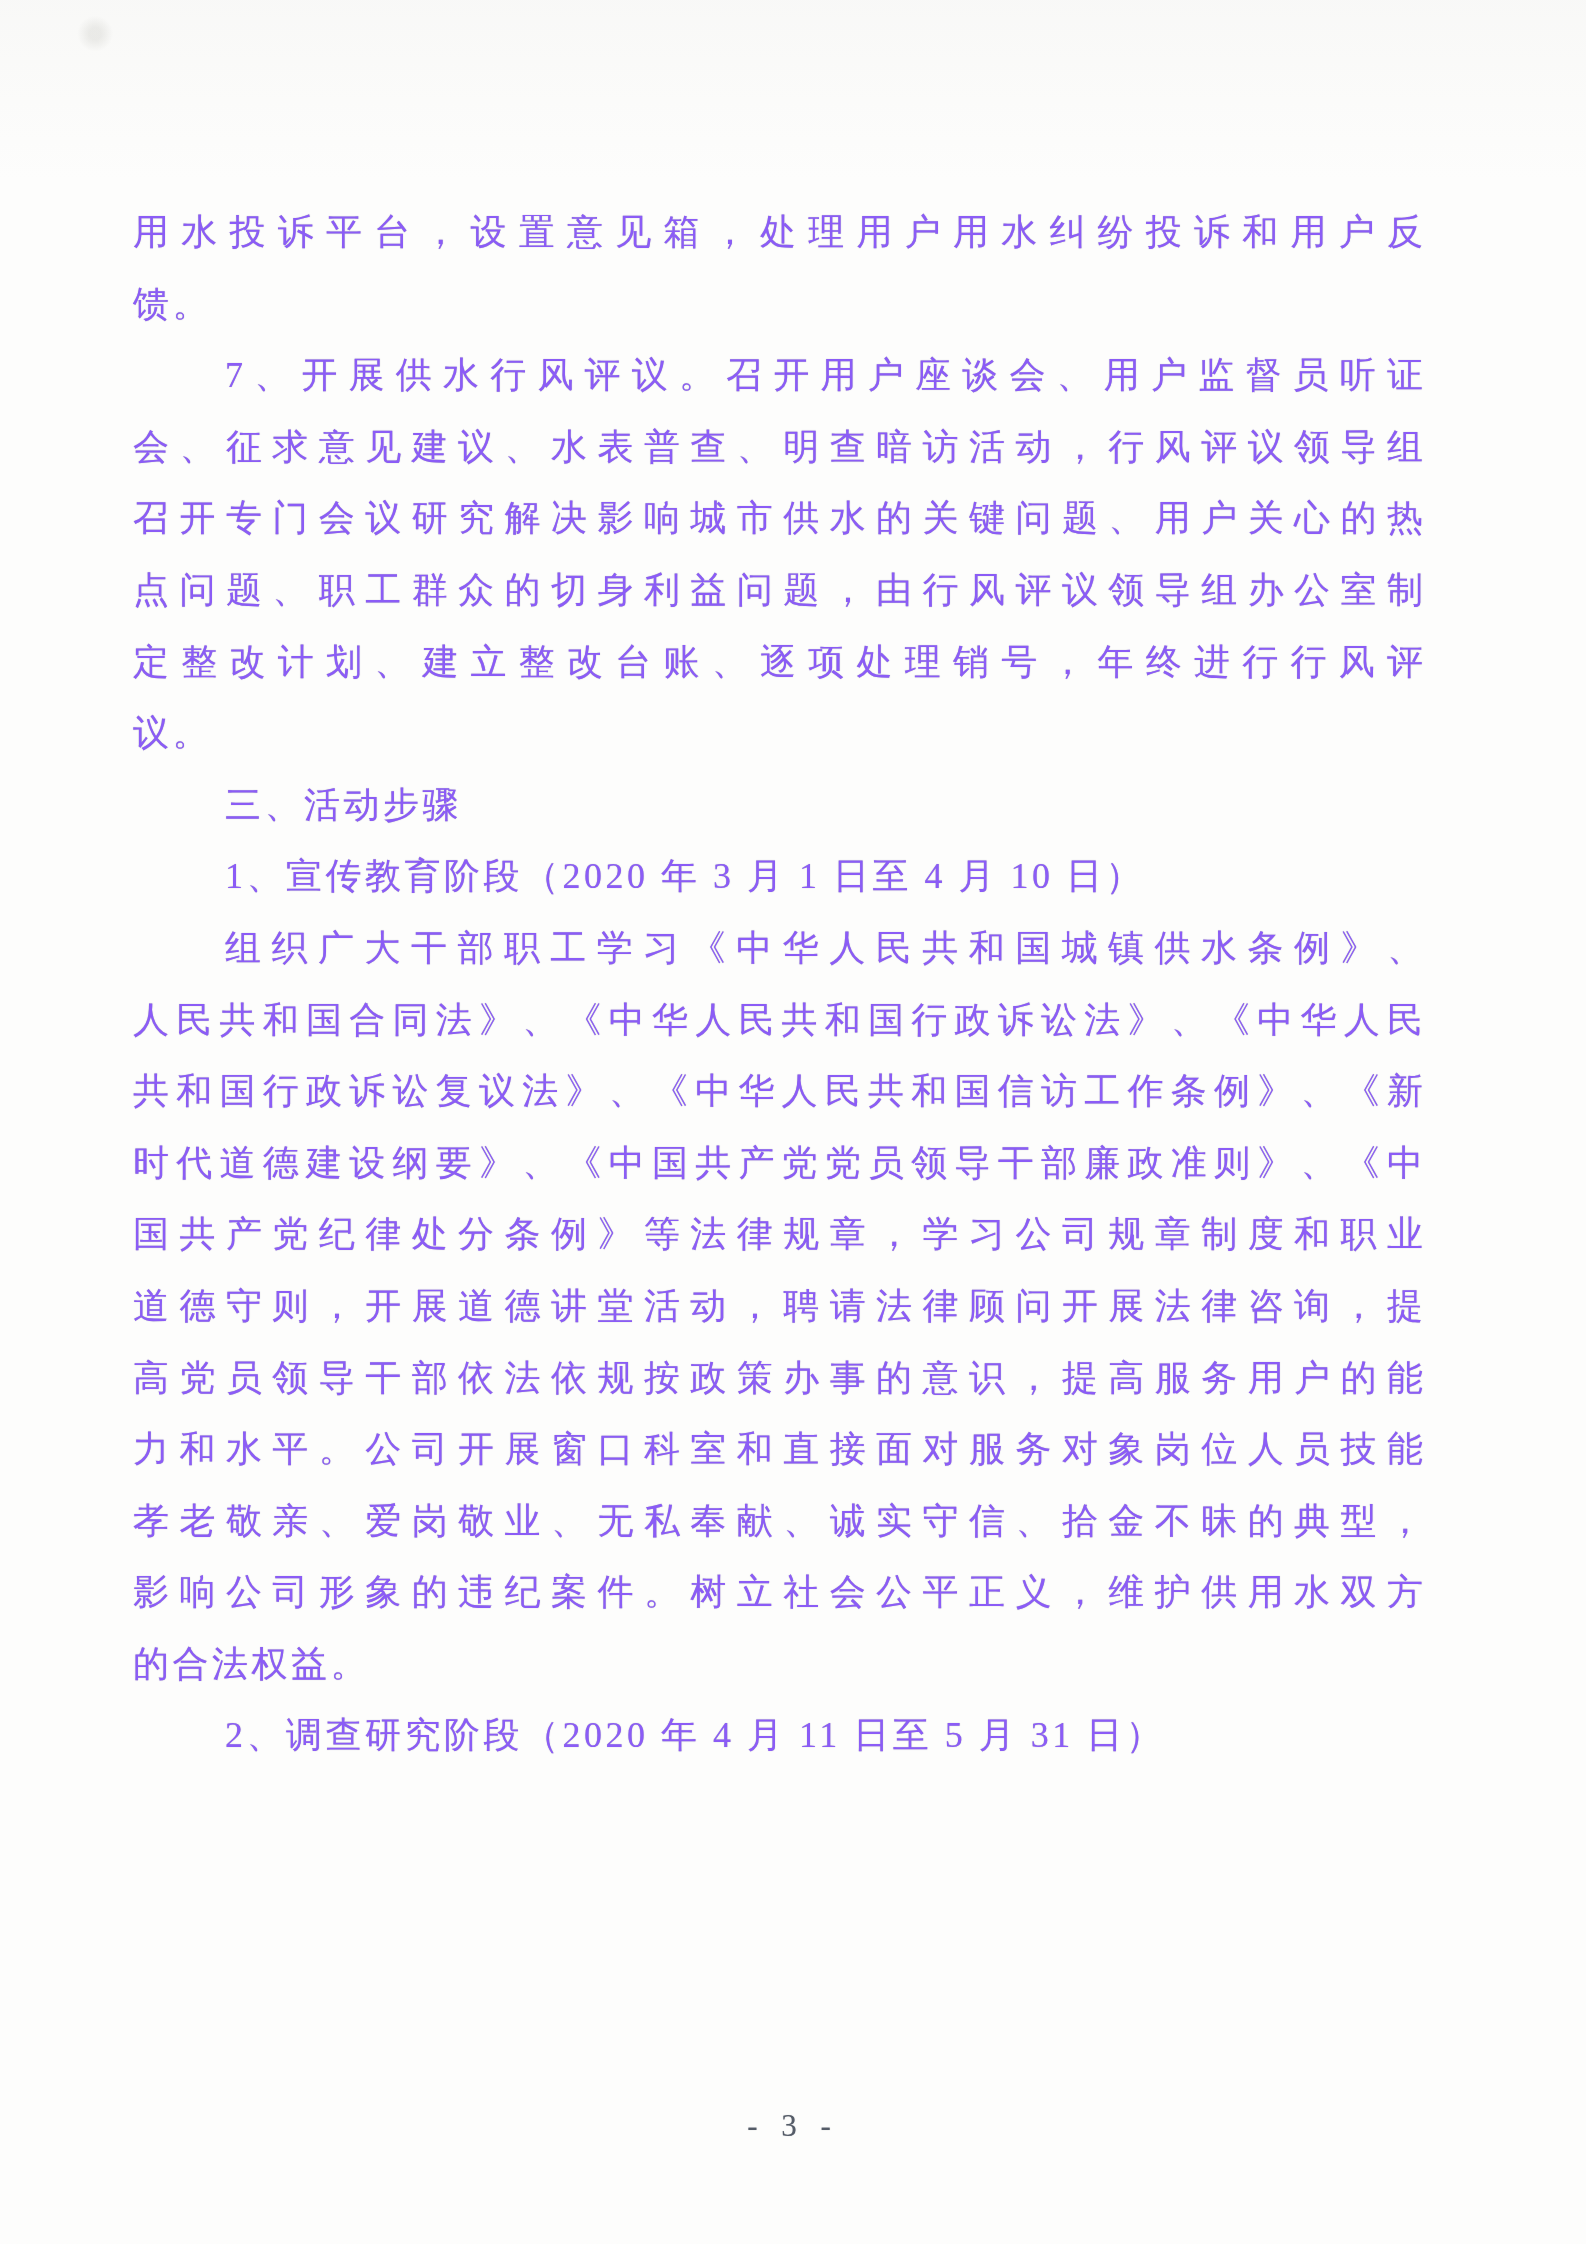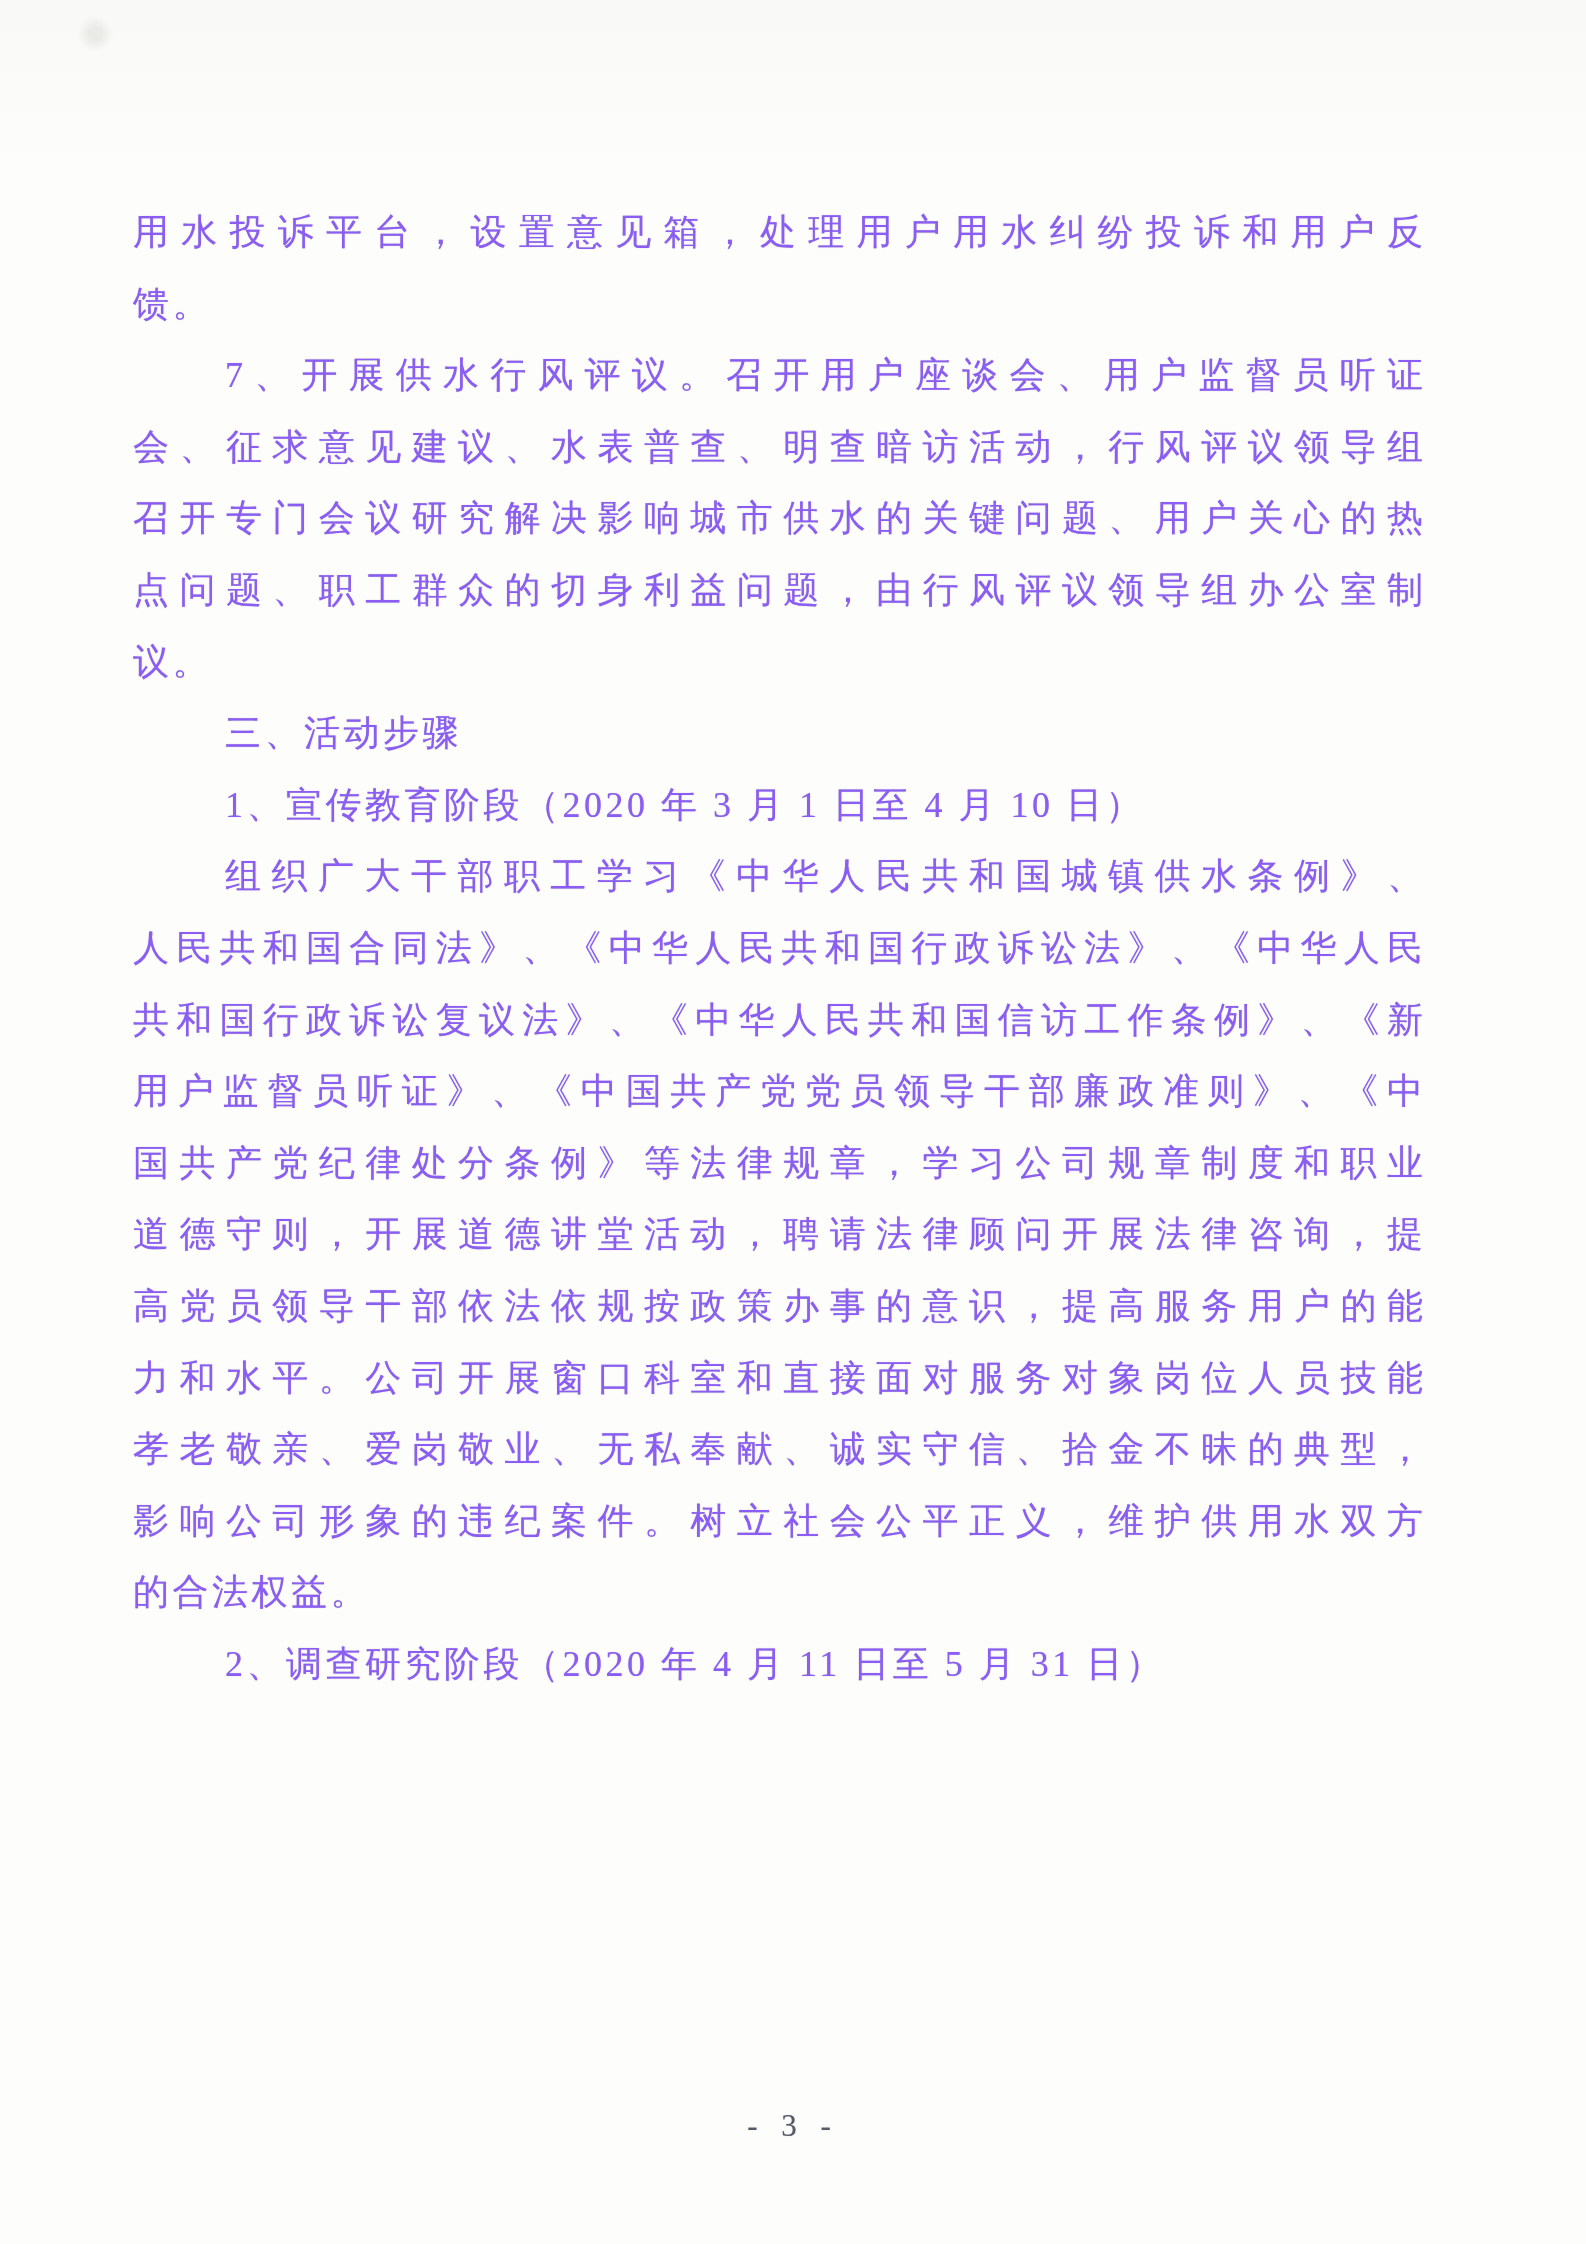--- a/index.html
+++ b/index.html
@@ -53,27 +53,28 @@
 <body>
 
 <div class="page">
   <div class="text-block">
       <div class="line fill">用水投诉平台，设置意见箱，处理用户用水纠纷投诉和用户反</div>
       <div class="line">馈。</div>
       <div class="line fill indent">7、开展供水行风评议。召开用户座谈会、用户监督员听证</div>
       <div class="line fill">会、征求意见建议、水表普查、明查暗访活动，行风评议领导组</div>
       <div class="line fill">召开专门会议研究解决影响城市供水的关键问题、用户关心的热</div>
       <div class="line fill">点问题、职工群众的切身利益问题，由行风评议领导组办公室制</div>
+      <div class="line fill">定整改计划、建立整改台账、逐项处理销号，年终进行行风评</div>
       <div class="line">议。</div>
       <div class="line indent">三、活动步骤</div>
       <div class="line indent">1、宣传教育阶段（2020 年 3 月 1 日至 4 月 10 日）</div>
       <div class="line fill indent">组织广大干部职工学习《中华人民共和国城镇供水条例》、</div>
       <div class="line fill">人民共和国合同法》、《中华人民共和国行政诉讼法》、《中华人民</div>
       <div class="line fill">共和国行政诉讼复议法》、《中华人民共和国信访工作条例》、《新</div>
-      <div class="line fill">用户监督员听证》、《中国共产党党员领导干部廉政准则》、《中</div>
+      <div class="line fill">时代道德建设纲要》、《中国共产党党员领导干部廉政准则》、《中</div>
       <div class="line fill">国共产党纪律处分条例》等法律规章，学习公司规章制度和职业</div>
       <div class="line fill">道德守则，开展道德讲堂活动，聘请法律顾问开展法律咨询，提</div>
       <div class="line fill">高党员领导干部依法依规按政策办事的意识，提高服务用户的能</div>
       <div class="line fill">力和水平。公司开展窗口科室和直接面对服务对象岗位人员技能</div>
       <div class="line fill">孝老敬亲、爱岗敬业、无私奉献、诚实守信、拾金不昧的典型，</div>
       <div class="line fill">影响公司形象的违纪案件。树立社会公平正义，维护供用水双方</div>
       <div class="line">的合法权益。</div>
       <div class="line indent">2、调查研究阶段（2020 年 4 月 11 日至 5 月 31 日）</div>
     </div>
   <div class="footer">- 3 -</div>

